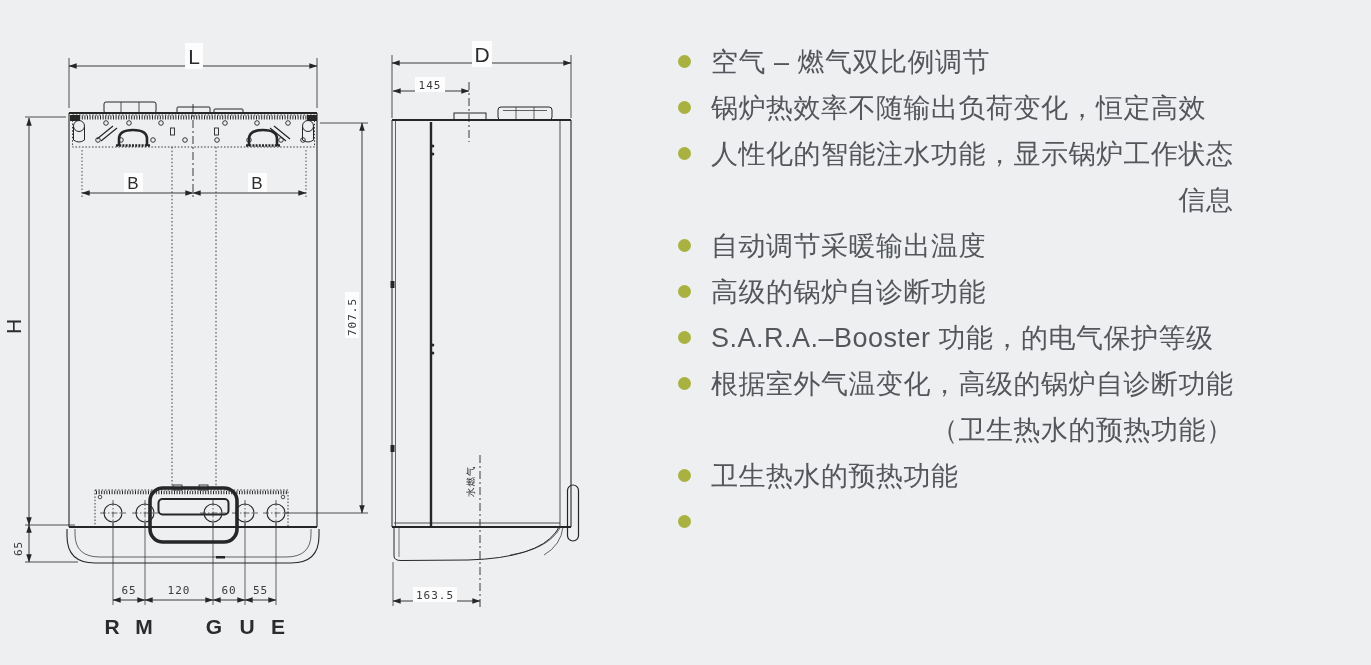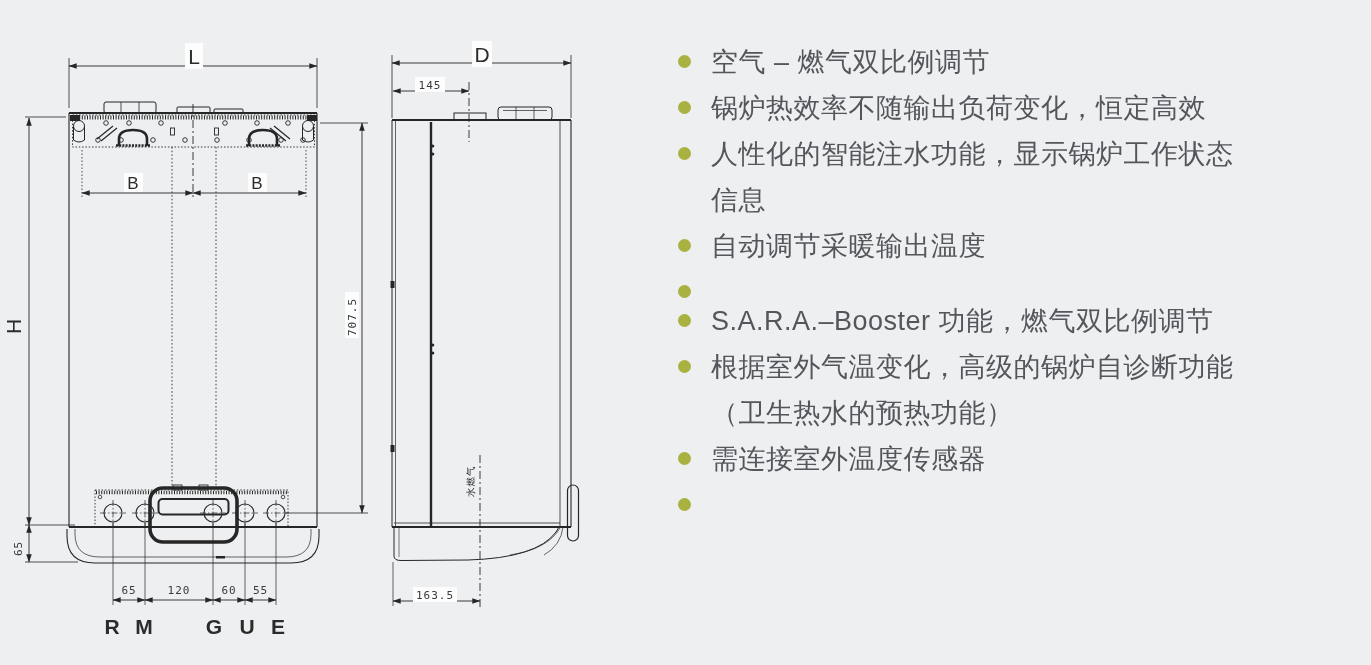--- a/index.html
+++ b/index.html
@@ -15,21 +15,21 @@
   .features{
     position:absolute;left:666px;top:39px;width:705px;
     color:#54565b;font-size:27px;
   }
   .feature{display:flex;align-items:flex-start;}
   .bullet{
     flex:none;width:13px;height:13px;border-radius:50%;
     background:#a9b240;margin:16px 20px 0 12px;
   }
   .ftext{line-height:46px;}
-  .fline{display:block;letter-spacing:.5px;}
+  .fline{display:block;letter-spacing:.5px;text-align:right;}
   
   svg text{font-family:"Liberation Sans",sans-serif;fill:#2b2b2b;}
   svg .dimnum{font-family:"DejaVu Sans Mono",monospace;font-size:11px;letter-spacing:1px;fill:#3a3a3a;}
   svg .biglab{font-size:21px;}
 </style>
 </head>
 <body>
 
 <div class="canvas">
 
@@ -274,41 +274,44 @@
 
     <div class="feature">
       <span class="bullet"></span>
       <div class="ftext">
           <span class="fline">自动调节采暖输出温度</span>
         </div>
     </div>
 
     <div class="feature">
       <span class="bullet"></span>
-    </div>
-
-    <div class="feature">
-      <span class="bullet"></span>
-      <div class="ftext">
-          <span class="fline">S.A.R.A.–Booster 功能，燃气双比例调节</span>
+      <div class="ftext">
+          <span class="fline">高级的锅炉自诊断功能</span>
+        </div>
+    </div>
+
+    <div class="feature">
+      <span class="bullet"></span>
+      <div class="ftext">
+          <span class="fline">S.A.R.A.–Booster 功能，的电气保护等级</span>
         </div>
     </div>
 
     <div class="feature">
       <span class="bullet"></span>
       <div class="ftext">
         <span class="fline">根据室外气温变化，高级的锅炉自诊断功能</span>
         <span class="fline">（卫生热水的预热功能）</span>
       </div>
     </div>
 
     <div class="feature">
       <span class="bullet"></span>
       <div class="ftext">
-          <span class="fline">需连接室外温度传感器</span>
+          <span class="fline">卫生热水的预热功能</span>
         </div>
     </div>
 
     <div class="feature">
       <span class="bullet"></span>
       <div class="ftext">
       </div>
     </div>
 
 

